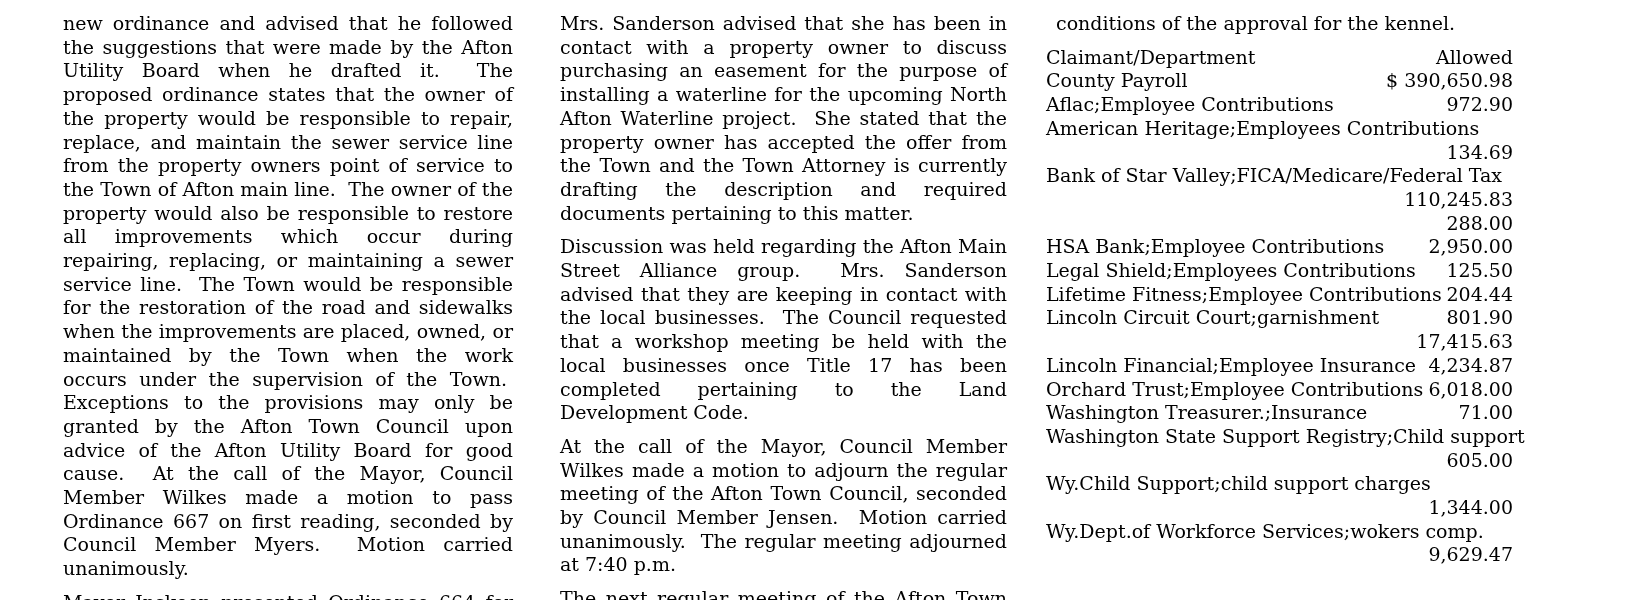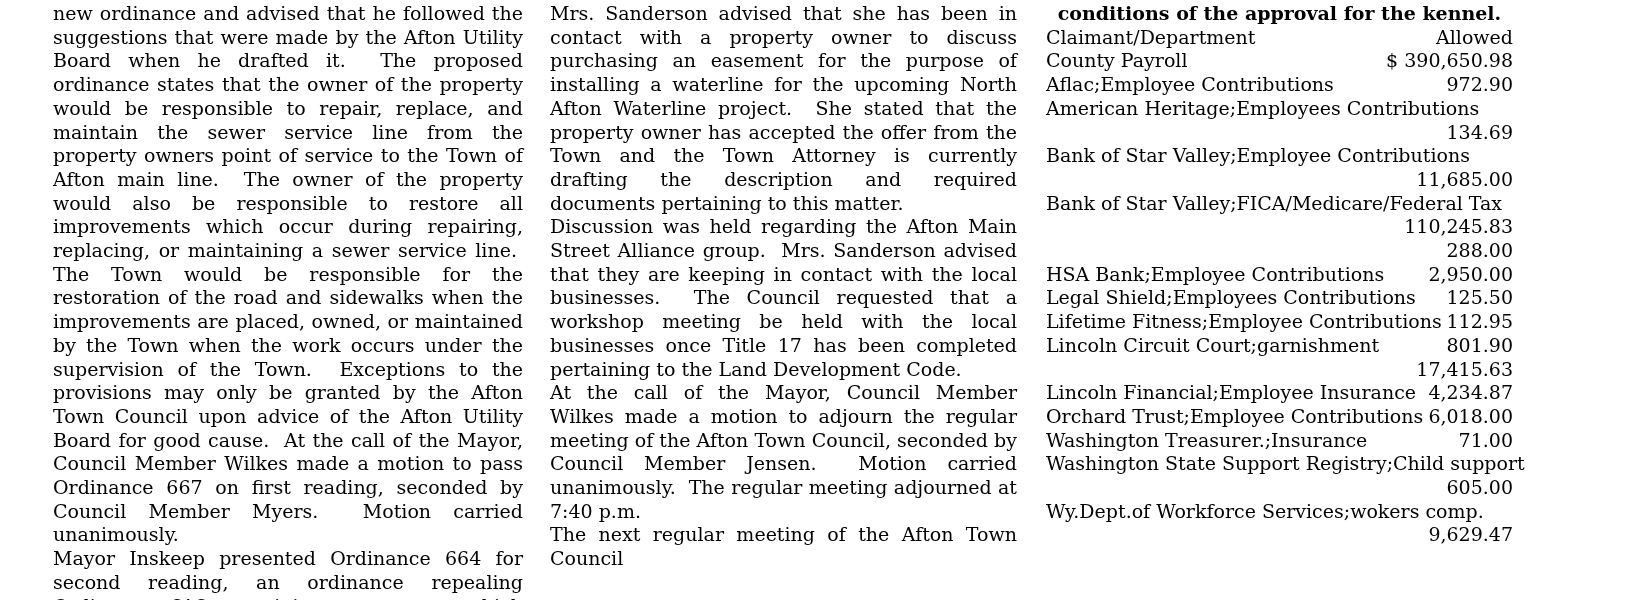--- a/index.html
+++ b/index.html
@@ -7,22 +7,22 @@
     width: 1650px; height: 600px; overflow: hidden;
     background: #ffffff; color: #000000;
     font-family: "DejaVu Serif", "Liberation Serif", serif;
     font-size: 19px; line-height: 23.7px;
   }
   .page { position: relative; width: 1650px; height: 600px; background: #ffffff; }
   .col { position: absolute; top: 2px; }
   #col-left  { left: 53px;   width: 470px; }
   #col-mid   { left: 550px;  width: 467px; }
   #col-right { left: 1046px; width: 467px; }
-  p.para { margin: 0; padding: 0; text-align: justify; }
-  p.end-line { text-align: center; font-weight: bold; }
+  p.para { margin: 10px; padding: 0; text-align: justify; }
+  p.end-line { text-align: left; }
   .trow { display: flex; flex-wrap: wrap; align-items: baseline; }
   .claimant { white-space: nowrap; }
   .amount { margin-left: auto; white-space: nowrap; text-align: right; }
 </style>
 </head>
 <body>
 
 <div class="page">
 
   <div class="col" id="col-left">
@@ -55,41 +55,37 @@
       </div>
         <div class="trow">
         <span class="claimant">Aflac;Employee Contributions</span>
         <span class="amount">972.90</span>
       </div>
         <div class="trow">
         <span class="claimant">American Heritage;Employees Contributions</span>
         <span class="amount">134.69</span>
       </div>
         <div class="trow">
-        <span class="claimant">Bank of Star Valley;Employee Contributions</span>
-        <span class="amount">11,685.00</span>
-      </div>
-        <div class="trow">
         <span class="claimant">Bank of Star Valley;FICA/Medicare/Federal Tax</span>
         <span class="amount">110,245.83</span>
       </div>
         <div class="trow">
         <span class="amount">288.00</span>
       </div>
         <div class="trow">
         <span class="claimant">HSA Bank;Employee Contributions</span>
         <span class="amount">2,950.00</span>
       </div>
         <div class="trow">
         <span class="claimant">Legal Shield;Employees Contributions</span>
         <span class="amount">125.50</span>
       </div>
         <div class="trow">
         <span class="claimant">Lifetime Fitness;Employee Contributions</span>
-        <span class="amount">112.95</span>
+        <span class="amount">204.44</span>
       </div>
         <div class="trow">
         <span class="claimant">Lincoln Circuit Court;garnishment</span>
         <span class="amount">801.90</span>
       </div>
         <div class="trow">
         <span class="amount">17,415.63</span>
       </div>
         <div class="trow">
         <span class="claimant">Lincoln Financial;Employee Insurance</span>
@@ -101,19 +97,23 @@
       </div>
         <div class="trow">
         <span class="claimant">Washington Treasurer.;Insurance</span>
         <span class="amount">71.00</span>
       </div>
         <div class="trow">
         <span class="claimant">Washington State Support Registry;Child support</span>
         <span class="amount">605.00</span>
       </div>
         <div class="trow">
+        <span class="claimant">Wy.Child Support;child support charges</span>
+        <span class="amount">1,344.00</span>
+      </div>
+        <div class="trow">
         <span class="claimant">Wy.Dept.of Workforce Services;wokers comp.</span>
         <span class="amount">9,629.47</span>
       </div>
       </div>
   </div>
 
 </div>
 
 </body></html>

